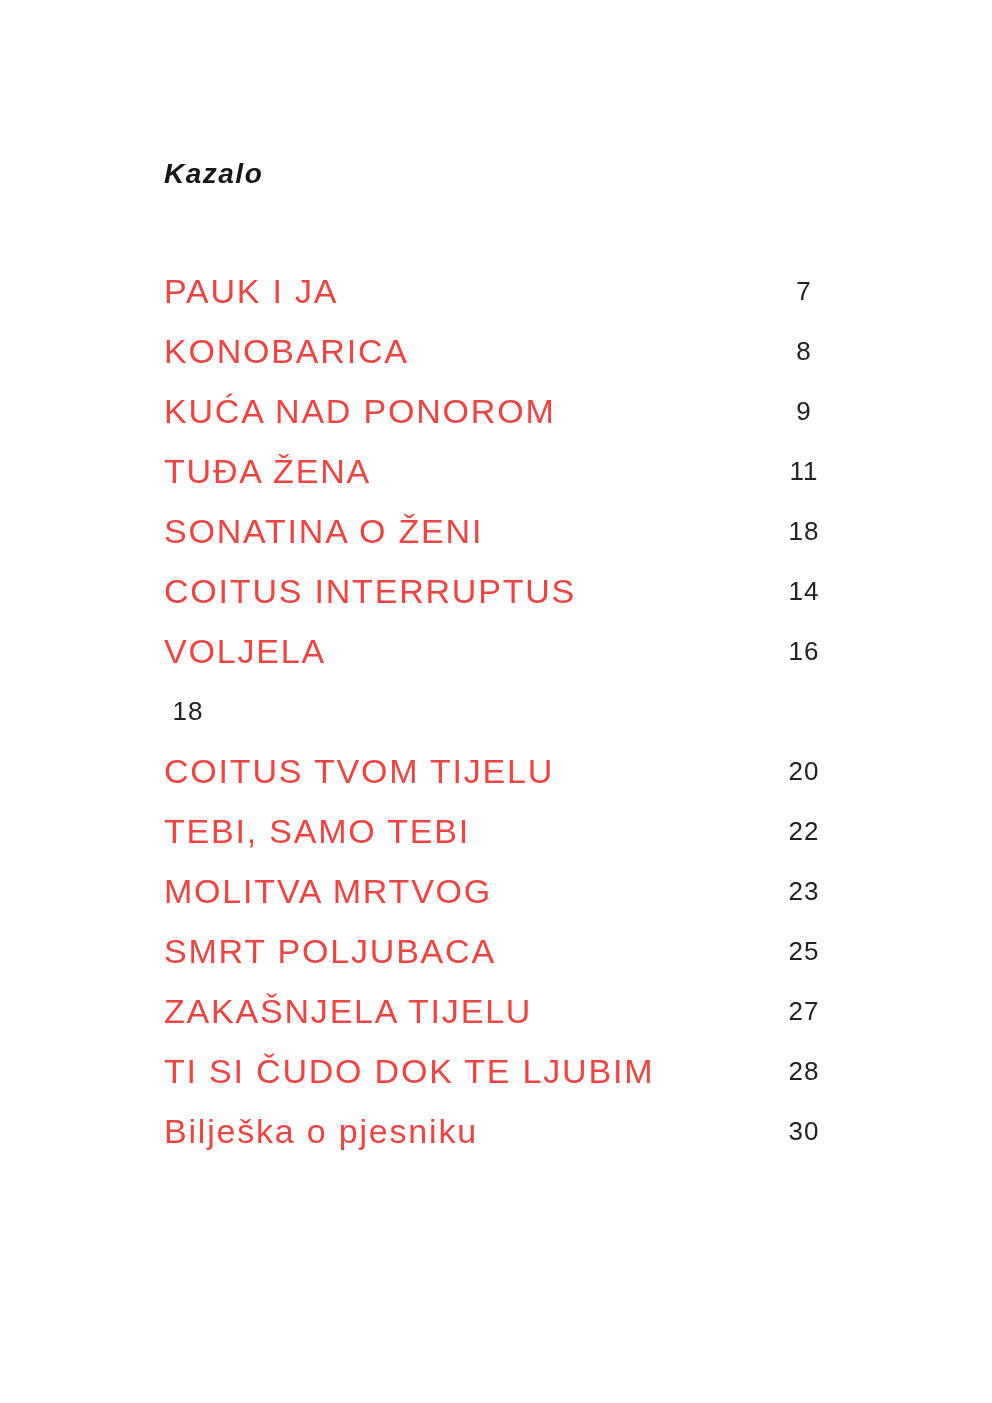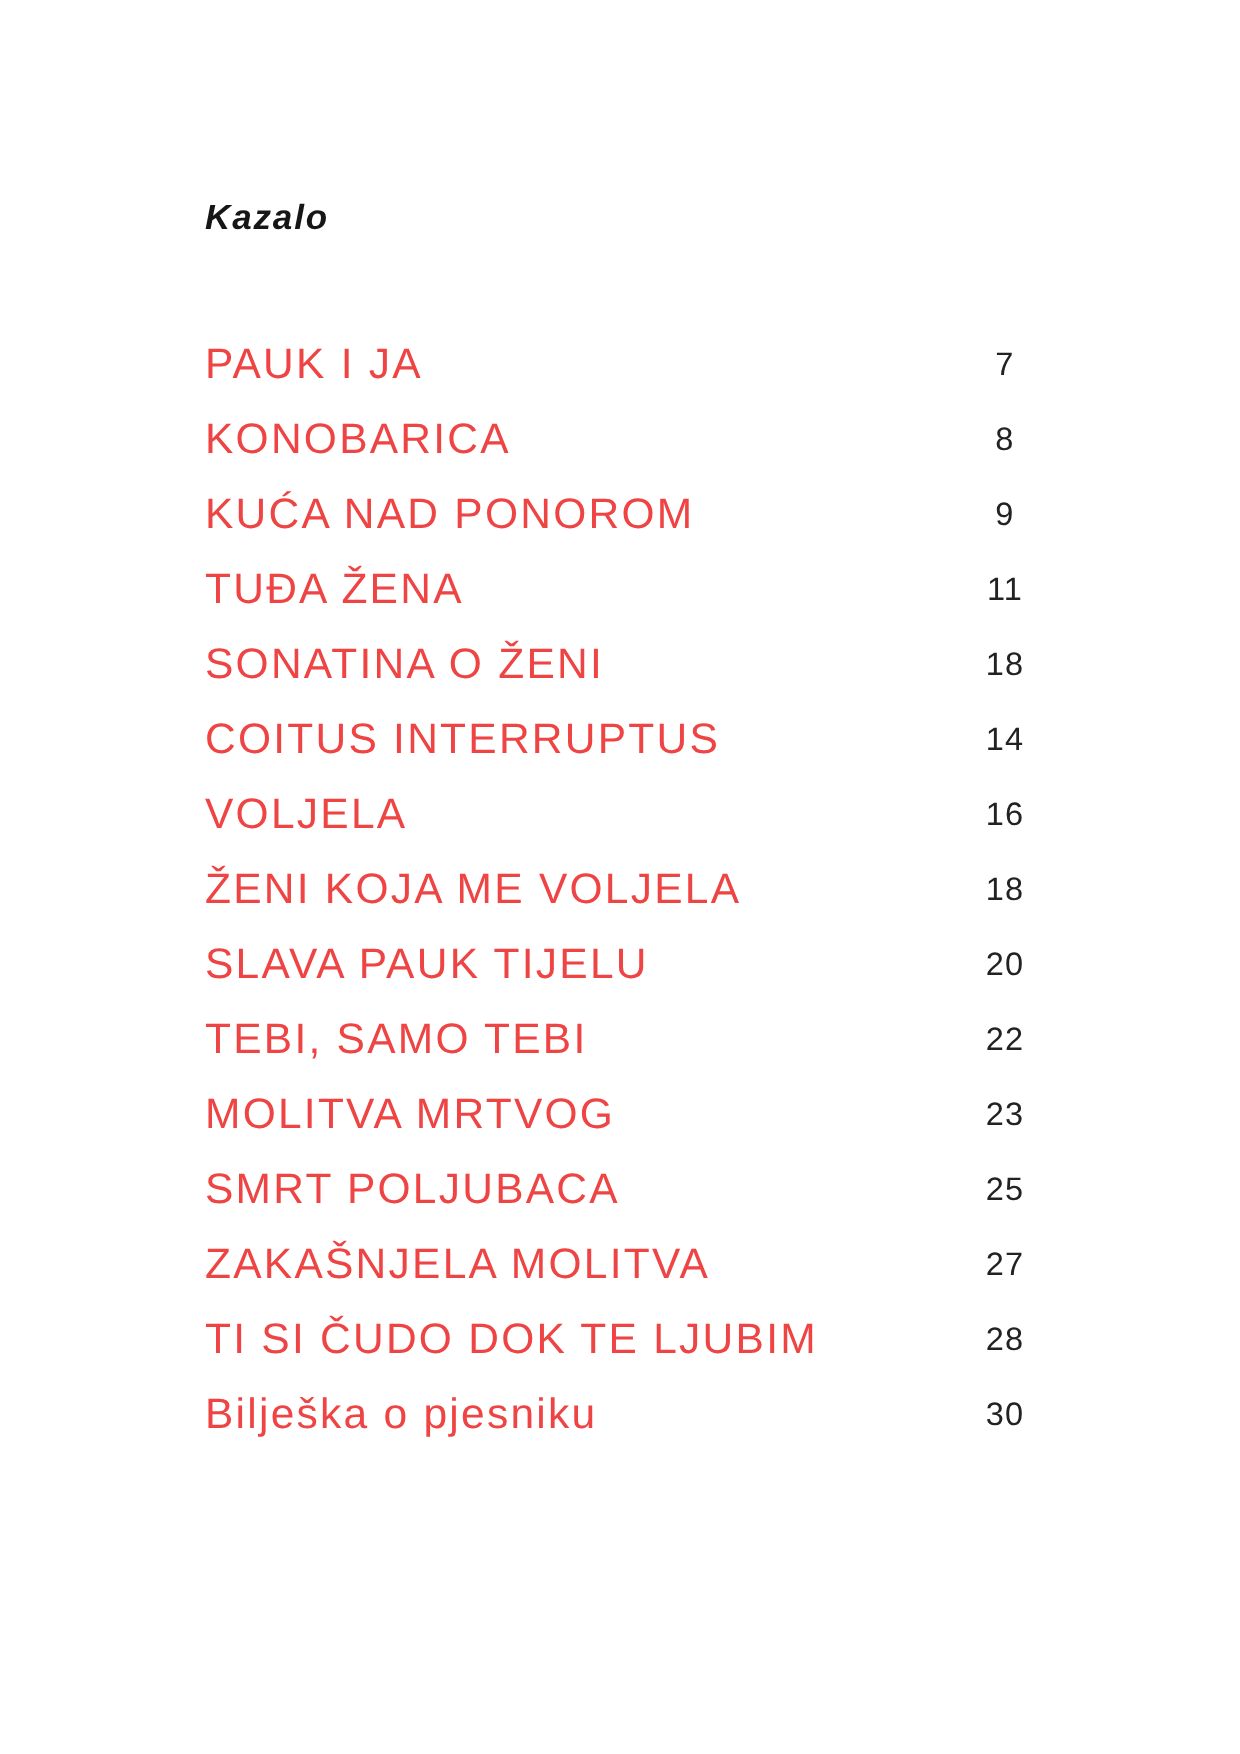--- a/index.html
+++ b/index.html
@@ -95,41 +95,40 @@
     </div>
     <div class="toc-row">
       <span class="toc-title">COITUS INTERRUPTUS</span>
       <span class="toc-page">14</span>
     </div>
     <div class="toc-row">
       <span class="toc-title">VOLJELA</span>
       <span class="toc-page">16</span>
     </div>
     <div class="toc-row">
-      <span class="toc-title">ŽENI KOJA ME VOLJELA</span>
       <span class="toc-page">18</span>
     </div>
     <div class="toc-row">
-      <span class="toc-title">SLAVA PAUK TIJELU</span>
+      <span class="toc-title">COITUS TVOM TIJELU</span>
       <span class="toc-page">20</span>
     </div>
     <div class="toc-row">
       <span class="toc-title">TEBI, SAMO TEBI</span>
       <span class="toc-page">22</span>
     </div>
     <div class="toc-row">
       <span class="toc-title">MOLITVA MRTVOG</span>
       <span class="toc-page">23</span>
     </div>
     <div class="toc-row">
       <span class="toc-title">SMRT POLJUBACA</span>
       <span class="toc-page">25</span>
     </div>
     <div class="toc-row">
-      <span class="toc-title">ZAKAŠNJELA MOLITVA</span>
+      <span class="toc-title">ZAKAŠNJELA TIJELU</span>
       <span class="toc-page">27</span>
     </div>
     <div class="toc-row">
       <span class="toc-title">TI SI ČUDO DOK TE LJUBIM</span>
       <span class="toc-page">28</span>
     </div>
     <div class="toc-row">
       <span class="toc-title">Bilješka o pjesniku</span>
       <span class="toc-page">30</span>
     </div>

